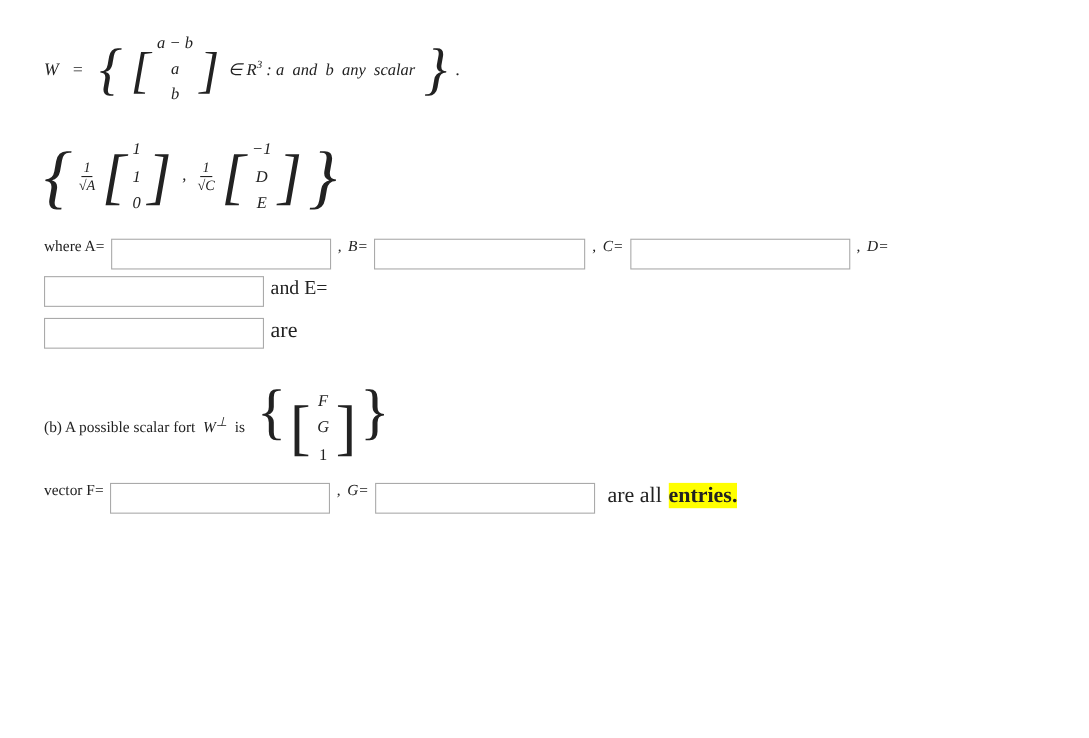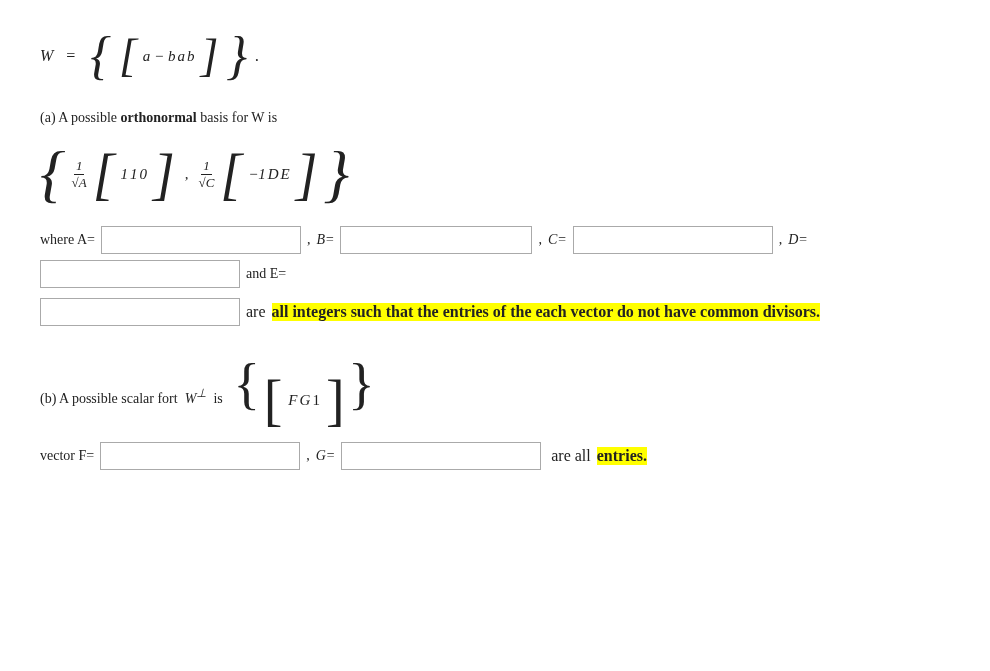--- a/index.html
+++ b/index.html
@@ -33,22 +33,22 @@
       gap: 2px;
     }
     .matrix-bracket {
       font-size: 46px;
       font-weight: 100;
       line-height: 1;
       font-family: 'Times New Roman', serif;
     }
     .matrix-col {
       display: flex;
-      flex-direction: row;
-      align-items: flex-end;
+      flex-direction: column;
+      align-items: center;
       gap: 2px;
       padding: 0 4px;
     }
     .matrix-row {
       line-height: 1.4;
       font-size: 15px;
     }
     .set-condition {
       display: flex;
       align-items: center;
@@ -66,21 +66,21 @@
     .basis-display {
       display: flex;
       align-items: center;
       gap: 6px;
       margin-bottom: 20px;
       font-style: italic;
       font-size: 15px;
     }
     .input-row {
       display: flex;
-      align-items: center;
+      align-items: flex-start;
       gap: 6px;
       flex-wrap: wrap;
       margin-bottom: 10px;
       font-size: 14px;
       font-style: normal;
     }
     .input-field {
       border: 1px solid #aaa;
       padding: 4px 6px;
       font-size: 14px;
@@ -91,21 +91,21 @@
     }
     .input-field-wide {
       min-width: 200px;
     }
     .highlight-yellow {
       background-color: #ffff00;
       font-weight: bold;
       font-style: normal;
     }
     .condition-text {
-      font-size: 16px;
+      font-size: 20px;
       font-style: normal;
     }
     .superscript {
       font-size: 10px;
       vertical-align: super;
     }
     .comma { font-style: normal; }
     .big-brace-sm {
       font-size: 64px;
       font-weight: 100;
@@ -146,29 +146,29 @@
     <span class="big-brace">{</span>
     <div class="matrix-wrap">
       <span class="matrix-bracket">[</span>
       <div class="matrix-col">
         <span class="matrix-row">a − b</span>
         <span class="matrix-row">a</span>
         <span class="matrix-row">b</span>
       </div>
       <span class="matrix-bracket">]</span>
     </div>
+    <div class="set-condition">
+      <span>∈ R<span class="superscript">3</span> : a &nbsp;and&nbsp; b &nbsp;any &nbsp;scalar</span>
+    </div>
     <span class="big-brace">}</span>
     <span>.</span>
   </div>
 </div>
 
 <div class="section">
-  <div class="part-label">
-    <span>(a) A possible</span>&nbsp;<b>orthonormal</b>&nbsp;<span>basis for W  is</span>
-  </div>
 
   <div class="basis-display">
     <span class="big-brace-sm">{</span>
 
     <div class="two-vectors">
       <div class="scalar-multiplier">
         <span class="num" style="border-bottom:1px solid #222; padding:0 2px; font-size:13px;">1</span>
         <span class="den" style="font-size:13px;">√<span style="font-style:italic;">A</span></span>
       </div>
       <div class="matrix-wrap">
@@ -206,27 +206,26 @@
     <input class="input-field input-field-wide" type="text" value="" style="">
     <span class="comma">,</span>
     <span style="font-style:italic; font-size:14px;"> B=</span>
     <input class="input-field" type="text" value="" style="">
     <span class="comma">,</span>
     <span style="font-style:italic; font-size:14px;"> C=</span>
     <input class="input-field input-field-wide" type="text" value="" style="">
     <span class="comma">,</span>
     <span style="font-style:italic; font-size:14px;"> D=</span>
     <input class="input-field input-field-wide" type="text" value="" style="min-width: 200px;">
-    <span style="font-style:normal; font-size:14px;">and E=</span>
+    <span style="font-style:normal; font-size:18px;">and E=</span>
   </div>
 
   <div class="input-row">
     <input class="input-field input-field-wide" type="text" value="" style="">
     <span class="condition-text">are </span>
-    <span class="highlight-yellow condition-text">all integers such that the entries of the each vector do not have common divisors.</span>
   </div>
 </div>
 
 <div class="section" style="margin-top: 30px;">
   <div class="part-label" style="margin-bottom:14px;">
     <span>(b) A possible scalar fort</span>
     <span style="font-style:italic; text-decoration:none;">&nbsp;<i>W</i><sup>⊥</sup></span>
     &nbsp;<span>is</span>
     &nbsp;
     <span class="big-brace-sm" style="font-size:56px;">{</span>

